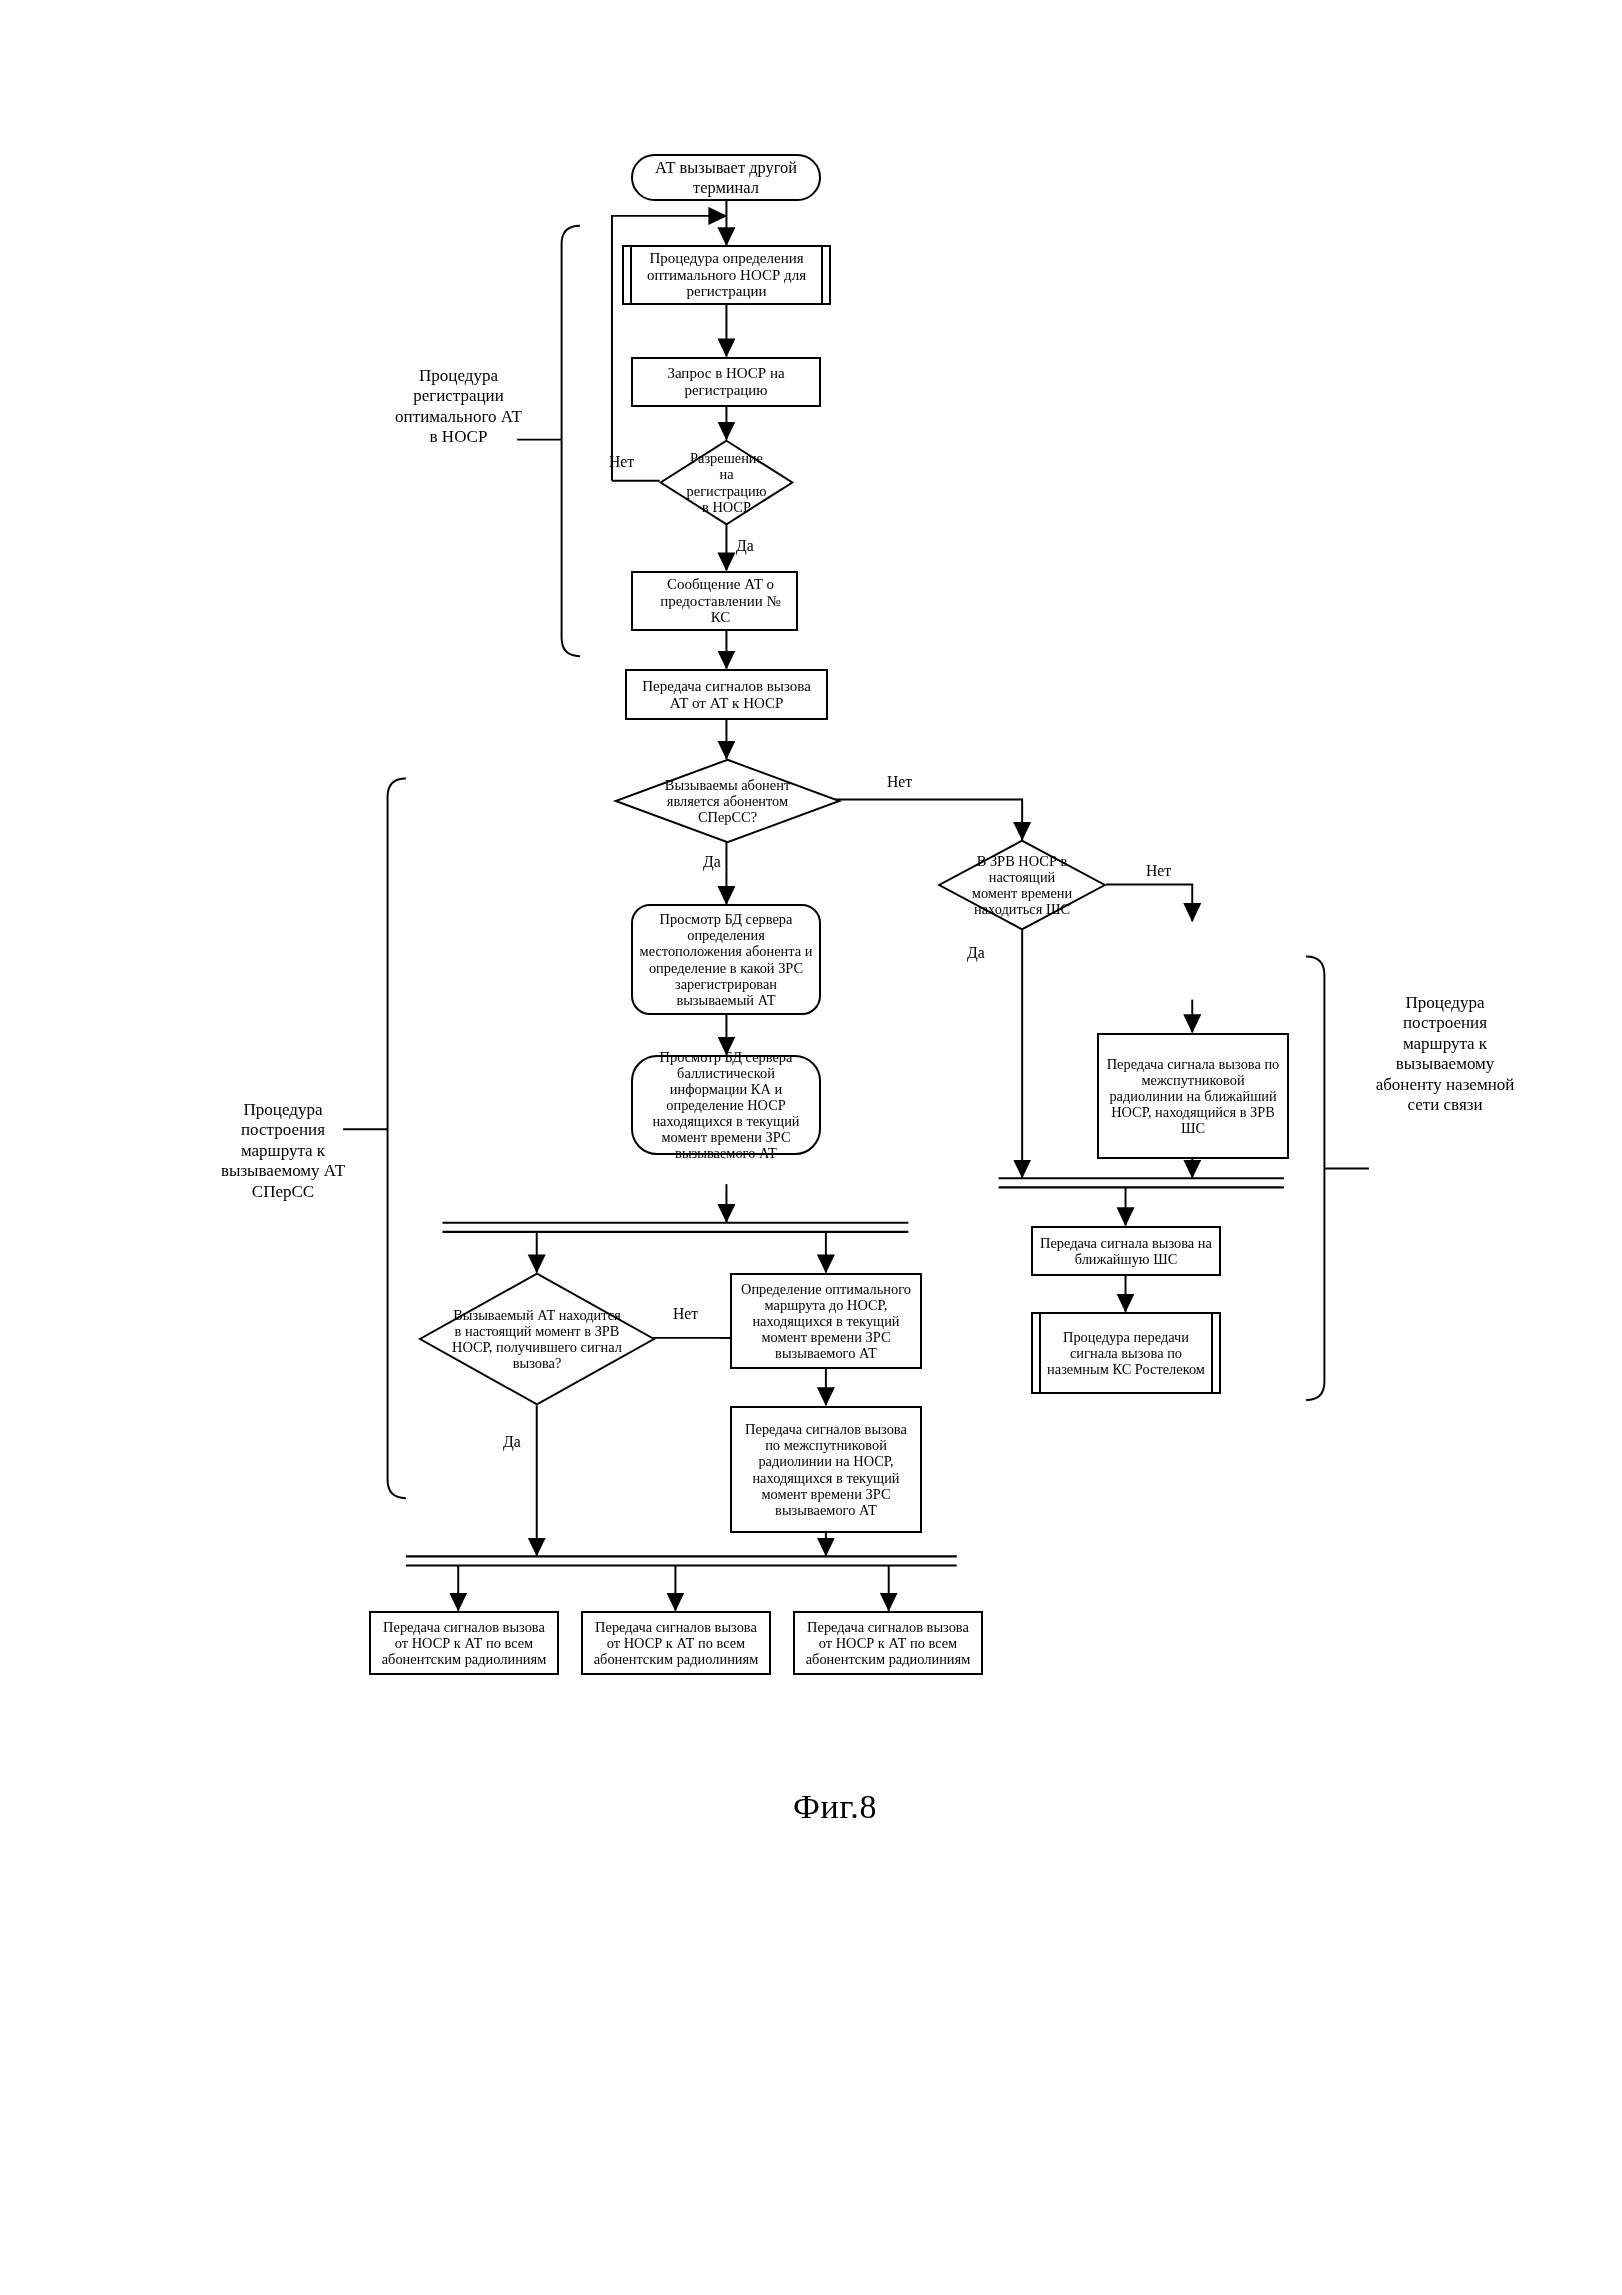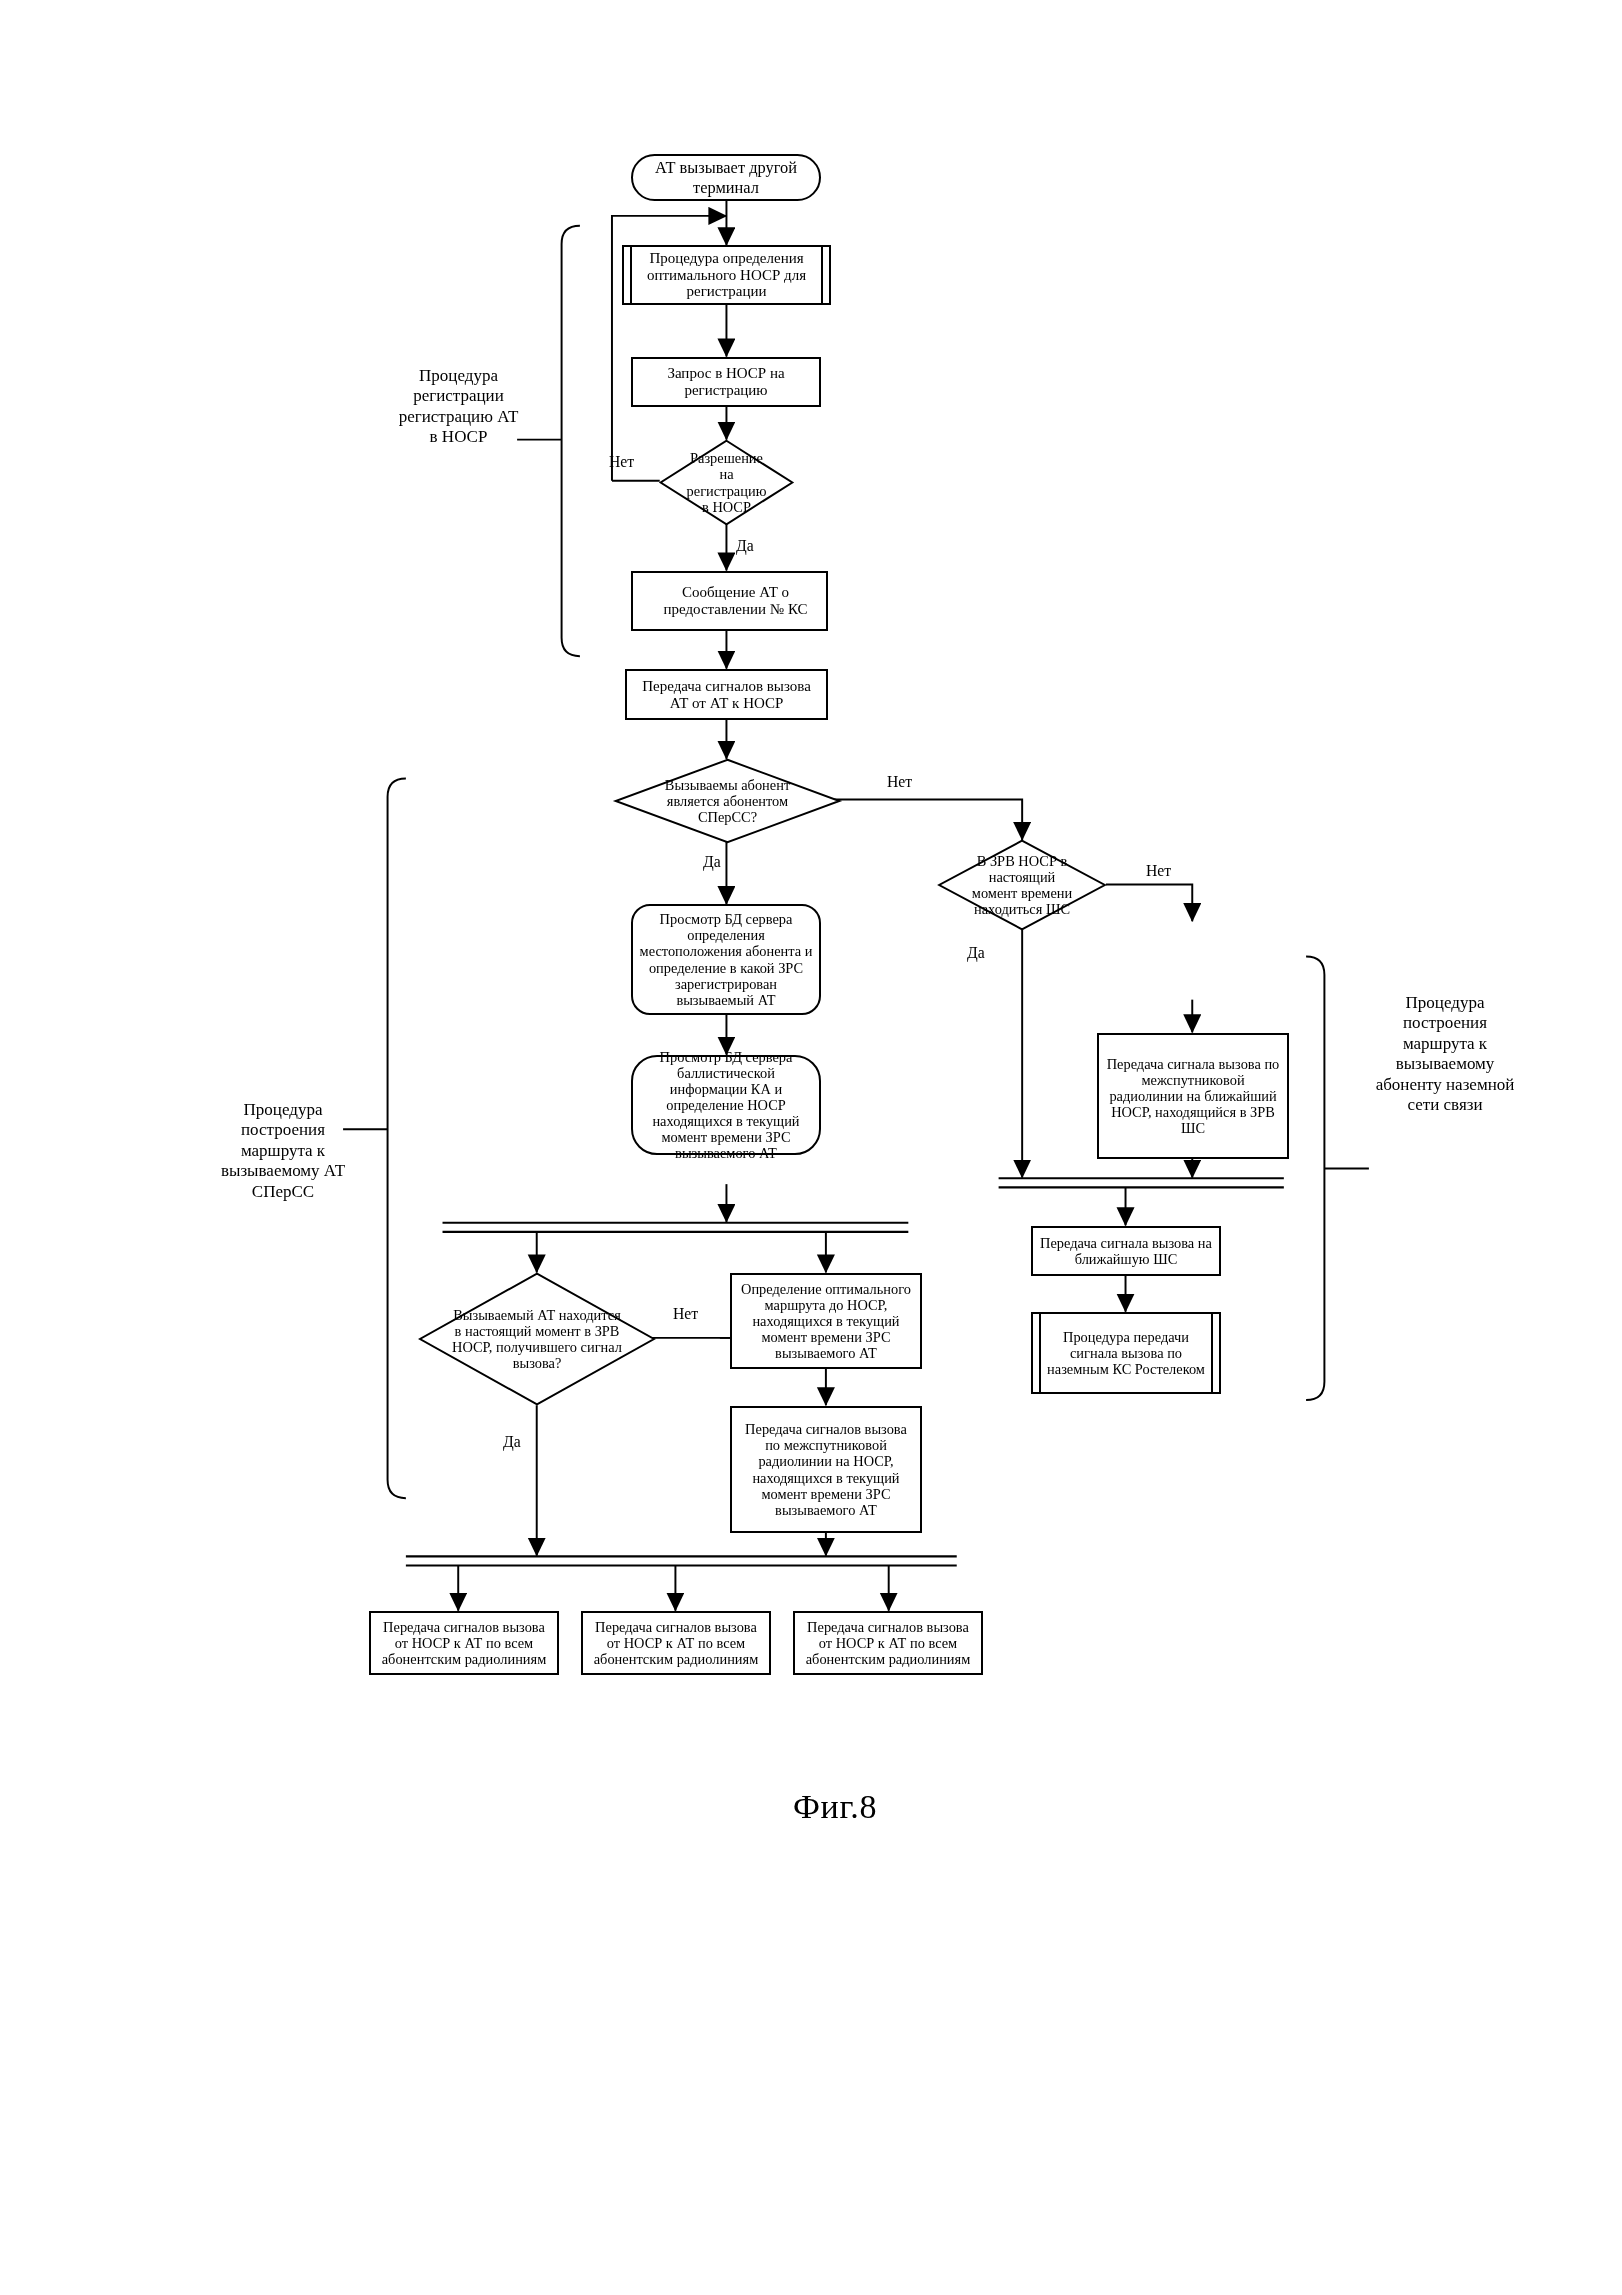--- a/index.html
+++ b/index.html
@@ -139,21 +139,21 @@
     <div class="tx f23">Запрос в НОСР на регистрацию</div>
   </div>
 
   <div class="dia" style="left:660px;top:440px;width:133px;height:85px;">
     <svg width="133" height="85" viewBox="0 0 204 130">
       <polygon points="102,1 203,65 102,129 1,65" fill="#fff" stroke="#000" stroke-width="3"></polygon>
     </svg>
     <div class="tx f22">Разрешение на регистрацию в НОСР</div>
   </div>
 
-  <div class="node box" style="left:631px;top:571px;width:197px;height:60px;padding-left:12px;">
+  <div class="node box" style="left:631px;top:571px;width:167px;height:60px;padding-left:12px;">
     <div class="tx f23">Сообщение АТ о предоставлении № КС</div>
   </div>
 
   <div class="node box" style="left:625px;top:669px;width:203px;height:51px;">
     <div class="tx f23">Передача сигналов вызова АТ от АТ к НОСР</div>
   </div>
 
   <div class="dia" style="left:615px;top:759px;width:225px;height:84px;">
     <svg width="225" height="84" viewBox="0 0 344 128">
       <polygon points="172,1 343,64 172,127 1,64" fill="#fff" stroke="#000" stroke-width="3"></polygon>
@@ -218,21 +218,21 @@
 
   <div class="lbl f24" style="left:609px;top:453px;">Нет</div>
   <div class="lbl f24" style="left:736px;top:537px;">Да</div>
   <div class="lbl f24" style="left:887px;top:773px;">Нет</div>
   <div class="lbl f24" style="left:703px;top:853px;">Да</div>
   <div class="lbl f24" style="left:1146px;top:862px;">Нет</div>
   <div class="lbl f24" style="left:967px;top:944px;">Да</div>
   <div class="lbl f24" style="left:673px;top:1305px;">Нет</div>
   <div class="lbl f24" style="left:503px;top:1433px;">Да</div>
 
-  <div class="grouplbl f26" style="left:393px;top:366px;width:131px;">Процедура регистрации регистрацию АТ в НОСР</div>
+  <div class="grouplbl f26" style="left:393px;top:366px;width:131px;">Процедура регистрации оптимального АТ в НОСР</div>
 
   <div class="grouplbl f26" style="left:219px;top:1068px;width:128px;margin-top:32px;">Процедура построения маршрута к вызываемому АТ СПерСС</div>
 
   <div class="grouplbl f26" style="left:1373px;top:993px;width:144px;">Процедура построения маршрута к вызываемому абоненту наземной сети связи</div>
 
   <div class="caption" style="left:793px;top:1788px;">Фиг.8</div>
 
 </div>
 
 

